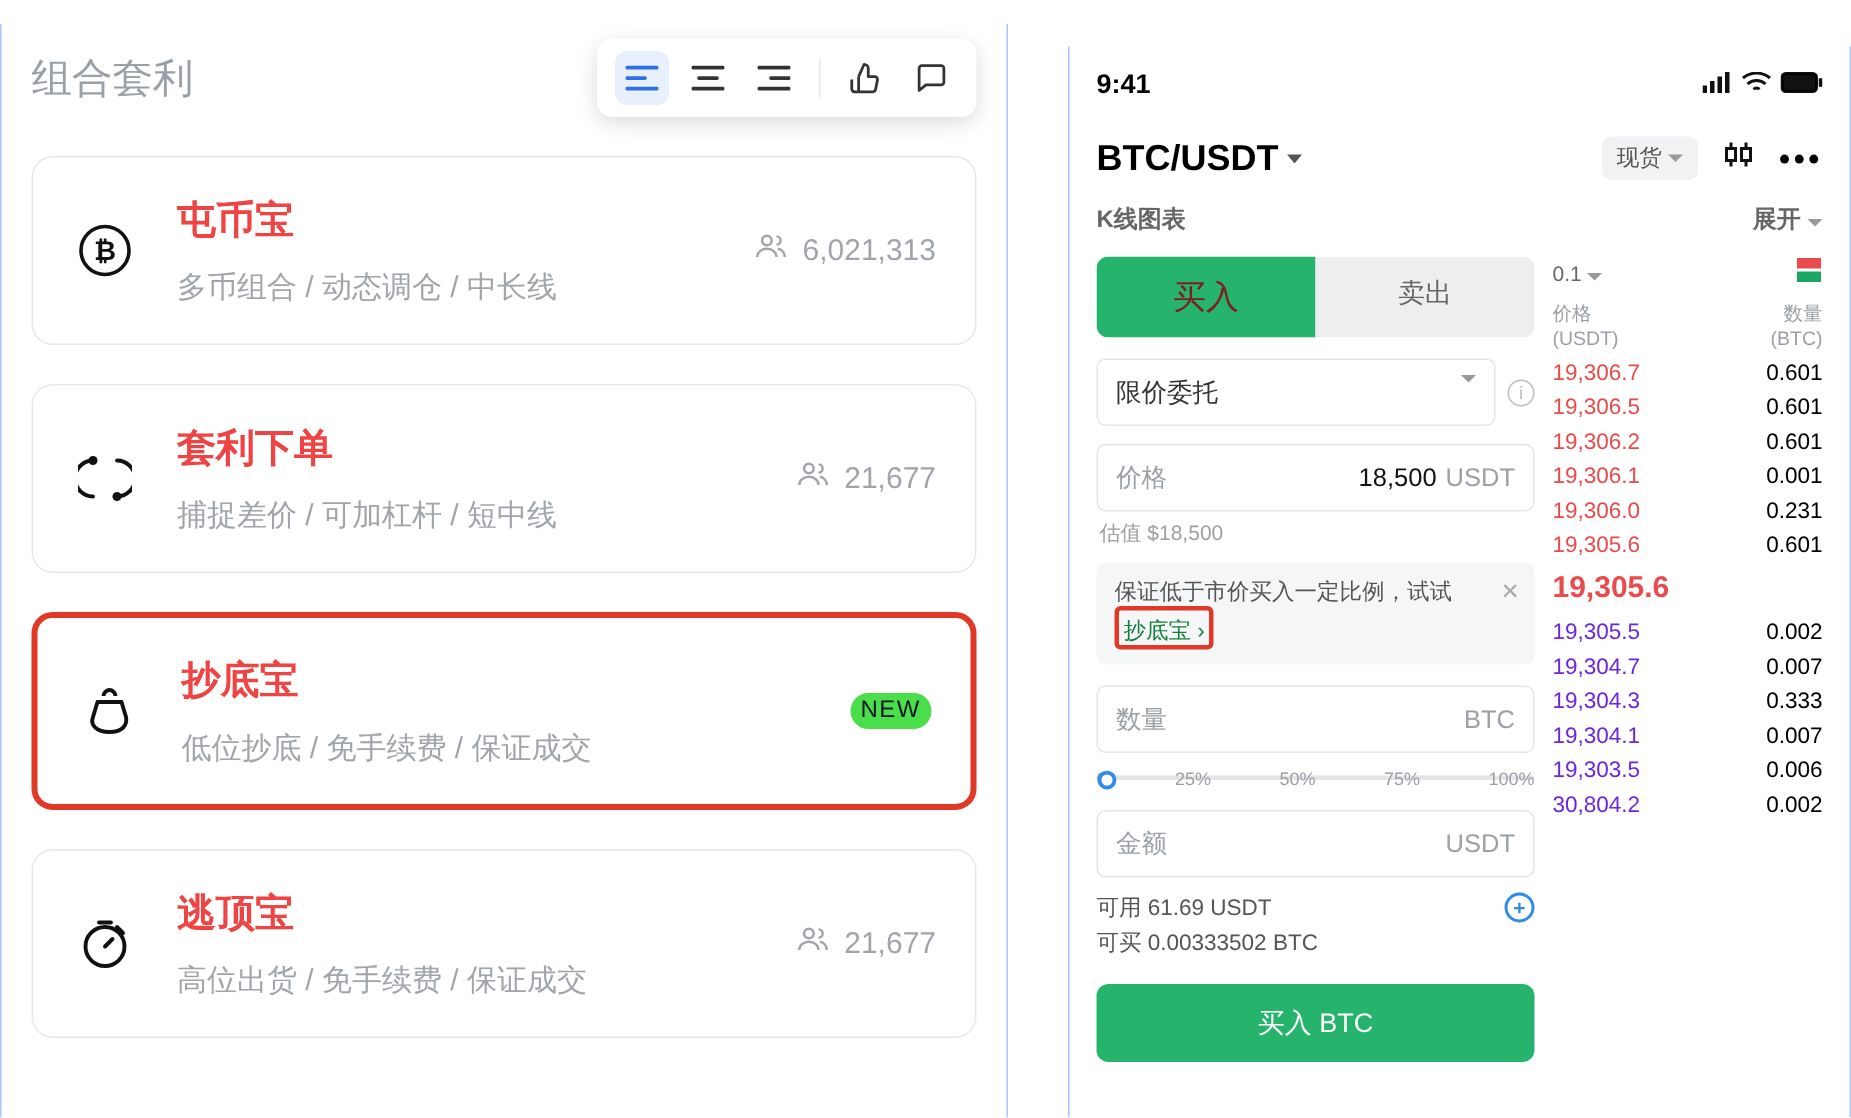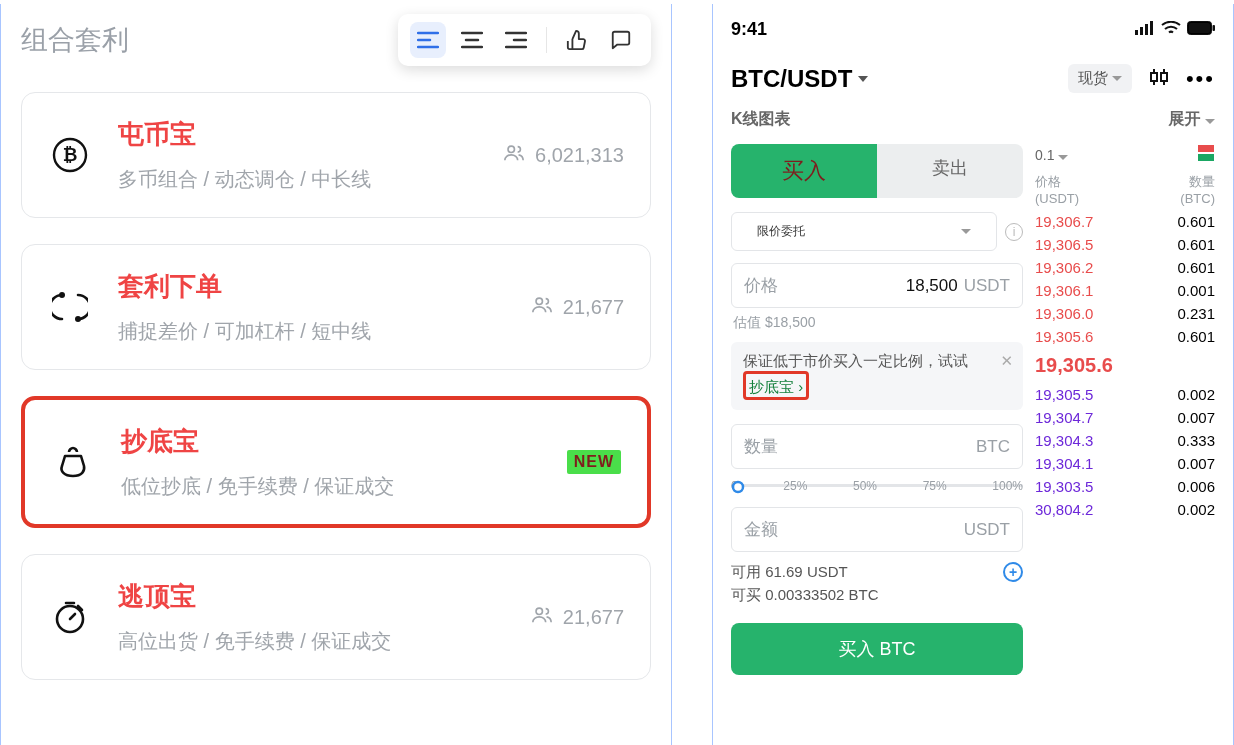--- a/index.html
+++ b/index.html
@@ -1,52 +1,52 @@
 <!DOCTYPE html>
 <html><head>
 <meta charset="utf-8">
 <style>
   *{box-sizing:border-box;margin:0;padding:0;font-family:-apple-system,BlinkMacSystemFont,"Segoe UI","PingFang SC","Microsoft YaHei",sans-serif;}
   body{background:#fff;width:1234px;height:745px;position:relative;}
-  .phone{position:absolute;top:4px;bottom:0;background:#fff;border-left:1px solid #a8c5ff;border-right:1px solid #a8c5ff;}
+  .phone{position:absolute;top:16px;bottom:0;background:#fff;border-left:1px solid #a8c5ff;border-right:1px solid #a8c5ff;}
   .phone-left{left:0;width:672px;padding:10px 20px;}
-  .phone-right{left:712px;width:522px;padding:0 18px;}
+  .phone-right{left:712px;width:522px;padding:0 18px;margin-top:15px;}
 
   
   .left-header{display:flex;align-items:center;justify-content:space-between;margin-bottom:26px;}
   .left-title{font-size:27px;color:#9aa0a8;font-weight:400;}
   .toolbar-pop{display:flex;align-items:center;gap:8px;background:#fff;border-radius:10px;box-shadow:0 4px 14px rgba(0,0,0,.14);padding:8px 12px;}
   .tb-btn{width:36px;height:36px;display:flex;align-items:center;justify-content:center;border-radius:8px;}
   .tb-active{background:#e8effd;}
   .tb-divider{width:1px;height:26px;background:#e6e6e6;margin:0 4px;}
   .card{border:1px solid #e5e7ea;border-radius:14px;padding:24px 26px;margin-bottom:26px;display:flex;align-items:center;}
   .card-hi{border:4px solid #e13828;}
   .card-icon{width:44px;height:44px;display:flex;align-items:center;justify-content:center;flex-shrink:0;}
   .card-body{flex:1;margin-left:26px;}
   .card-title{font-size:26px;font-weight:600;color:#ef4444;}
   .card-sub{margin-top:14px;font-size:20px;color:#a0a5ab;}
   .card-aside{display:flex;align-items:center;gap:10px;font-size:20px;color:#a0a5ab;}
-  .new-badge{background:#4ade4a;color:#7f1d1d;font-size:16px;font-weight:700;padding:3px 7px;border-radius:2px;letter-spacing:1px;}
+  .new-badge{background:#4ade4a;color:#0f172a;font-size:16px;font-weight:400;padding:3px 7px;border-radius:12px;letter-spacing:1px;}
 
   
   .statusbar{display:flex;justify-content:space-between;align-items:center;height:50px;font-size:18px;font-weight:600;}
   .status-icons{display:flex;gap:6px;align-items:center;}
   .pair-row{display:flex;align-items:center;justify-content:space-between;padding:10px 0;}
   .pair-name{font-size:24px;font-weight:700;}
   .pair-right{display:flex;align-items:center;gap:16px;}
   .pill{background:#f1f2f4;border-radius:6px;padding:5px 10px;font-size:15px;color:#555;display:flex;align-items:center;gap:4px;}
   .kline-row{display:flex;justify-content:space-between;font-size:16px;color:#666;padding:6px 0 14px 0;border-bottom:none;font-weight:bold;}
   .trade-area{display:flex;gap:12px;}
   .order-panel{width:292px;}
   .orderbook{flex:1;}
   .tab-row{display:flex;border-radius:8px;overflow:hidden;margin-bottom:14px;}
   .tab-buy{flex:1;background:#26b36c;color:#7f1d1d;text-align:center;padding:12px 0;font-size:22px;}
   .tab-sell{flex:1;background:#eceeef;color:#666;text-align:center;padding:12px 0;font-size:18px;}
   .select-row{display:flex;align-items:center;gap:8px;margin-bottom:12px;}
-  .select-box{flex:1;border:1px solid #e3e5e8;border-radius:6px;padding:10px 25px;display:flex;align-items:center;justify-content:space-between;font-size:12px;color:#333;}
+  .select-box{flex:1;border:1px solid #e3e5e8;border-radius:6px;padding:10px 12px;display:flex;align-items:flex-start;justify-content:space-between;font-size:17px;color:#333;}
   .info-ico{width:18px;height:18px;border:1.5px solid #bbb;border-radius:50%;display:flex;align-items:center;justify-content:center;font-size:12px;color:#bbb;}
   .field{border:1px solid #e3e5e8;border-radius:6px;padding:10px 12px;display:flex;align-items:center;justify-content:space-between;margin-bottom:10px;font-size:17px;}
   .field-label{color:#9aa0a6;}
   .field-val{color:#111;font-weight:500;}
   .field-unit{color:#9aa0a6;margin-left:6px;}
   .est{font-size:14px;color:#9aa0a6;margin:-4px 0 10px 2px;}
   .promo-box{background:#f5f6f8;border-radius:6px;padding:10px 12px;font-size:15px;color:#555;position:relative;margin-bottom:14px;}
   .promo-close{position:absolute;right:10px;top:10px;color:#aaa;font-size:15px;}
   .promo-link{color:#15803d;margin-top:4px;display:inline-block;}
   .promo-red{border:3px solid #e13828;border-radius:4px;padding:0 3px;display:inline-block;}

